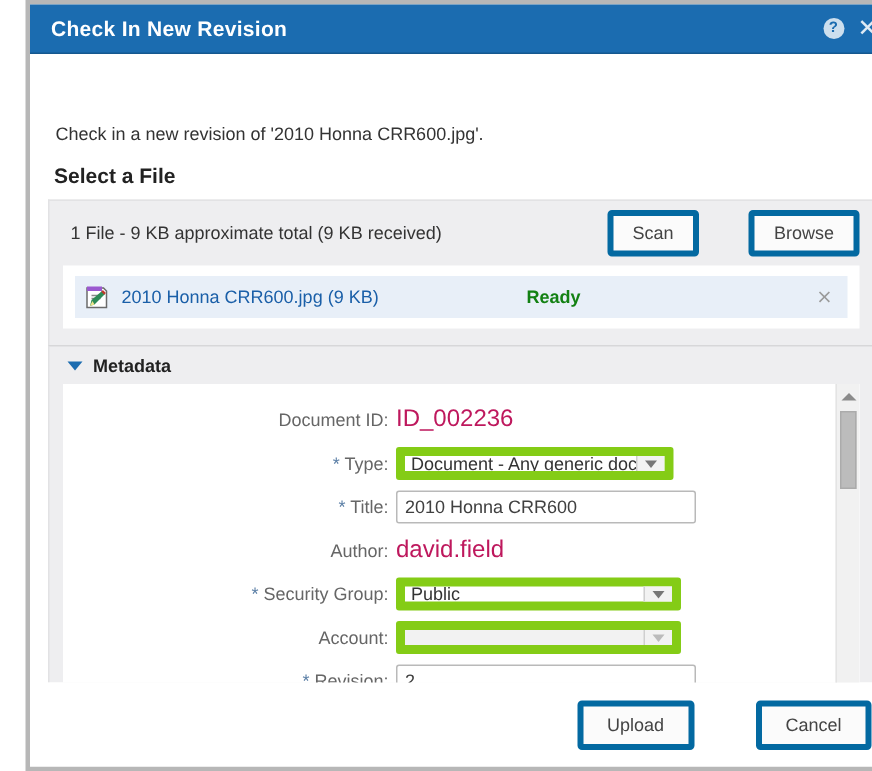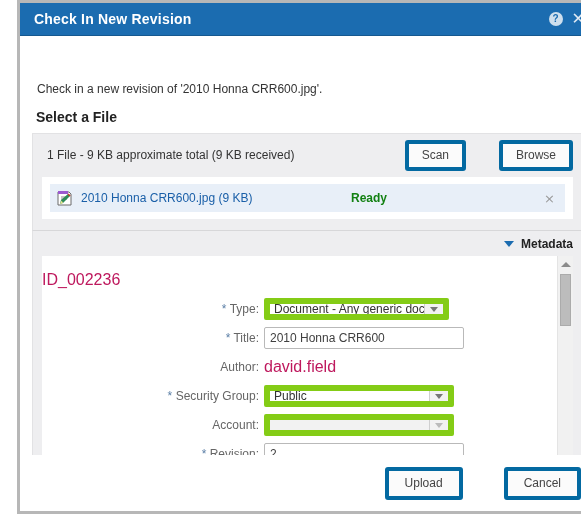--- a/index.html
+++ b/index.html
@@ -173,21 +173,20 @@
     box-sizing: border-box;
     padding: 0 9px 9px 9px;
     flex: none;
   }
   .metadata-header {
     height: 25px;
     display: flex;
     align-items: center;
     padding-left: 3px;
     cursor: pointer;
-    justify-content: flex-end;
   }
   .caret {
     width: 0; height: 0;
     border-left: 5px solid transparent;
     border-right: 5px solid transparent;
     border-top: 6px solid #1b6cb0;
     margin-right: 7px;
   }
   .metadata-label {
     font-size: 12px;
@@ -400,20 +399,21 @@
     <div class="metadata-panel">
       <div class="metadata-header">
         <div class="caret"></div>
         <div class="metadata-label">Metadata</div>
       </div>
 
       <div class="form-scroll-wrap">
         <div class="form-area">
 
           <div class="form-row">
+            <div class="form-label">Document ID:</div>
             <div class="form-value-static">ID_002236</div>
           </div>
 
           <div class="form-row">
             <div class="form-label"><span class="req">*</span> <span>Type:</span></div>
             <div class="select select-type">
               <div class="select-text">Document - Any generic doc</div>
               <div class="select-arrow">
                   <div class="arrow-glyph"></div>
                 </div>

